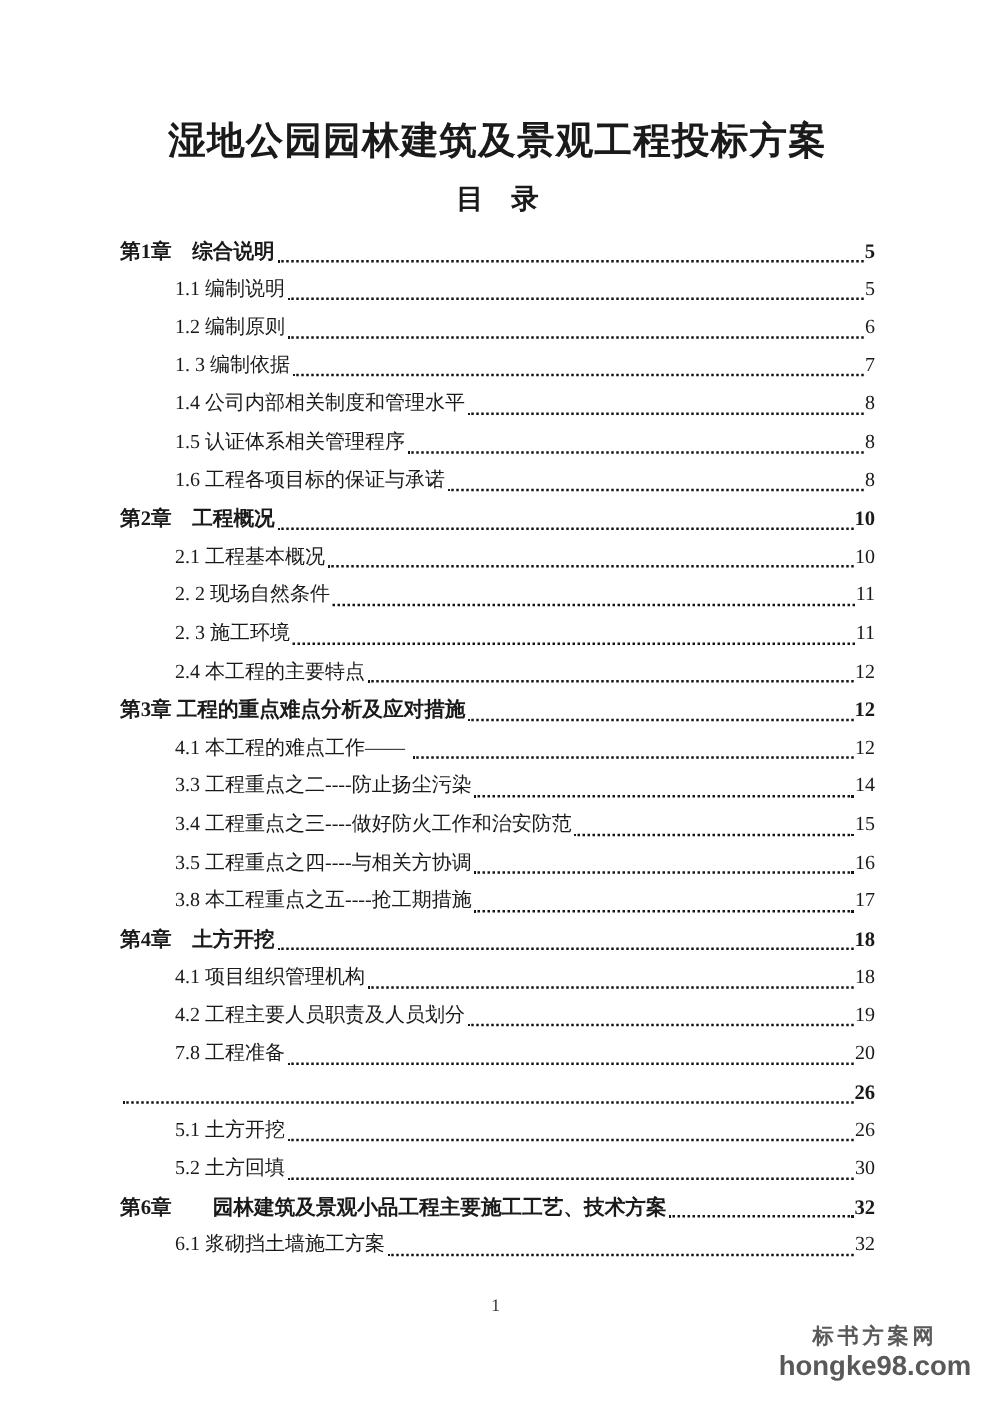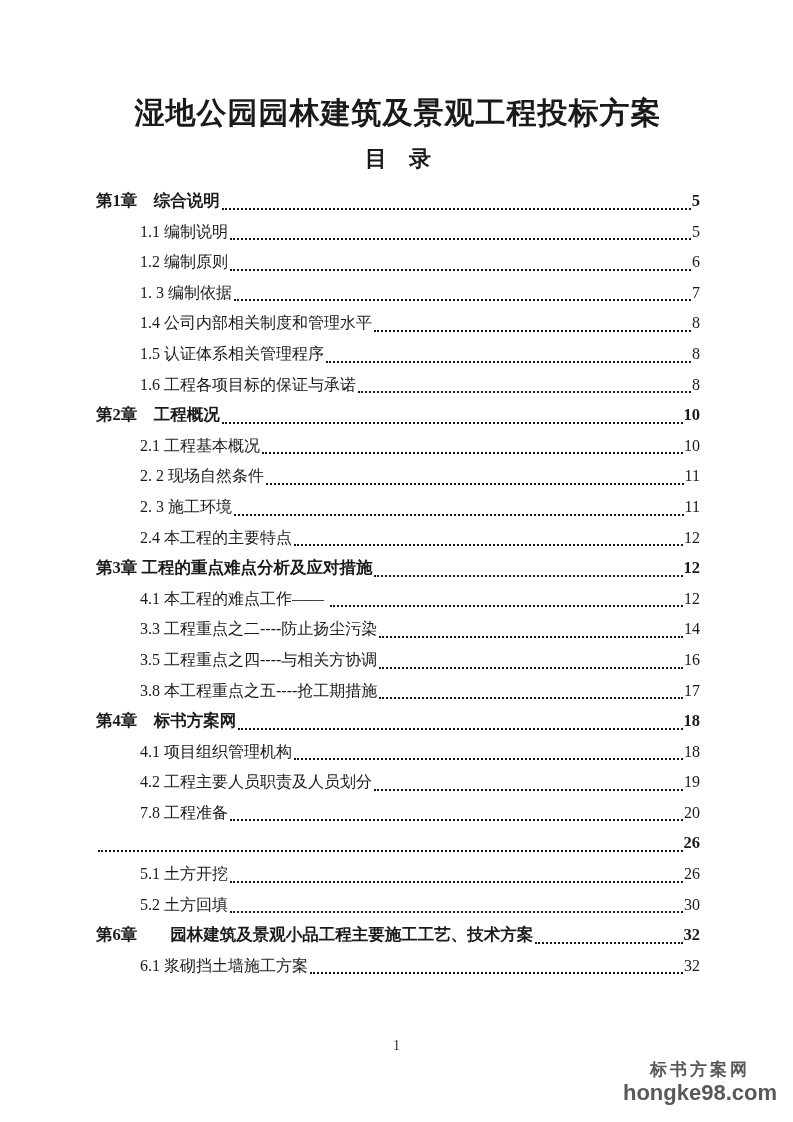--- a/index.html
+++ b/index.html
@@ -192,31 +192,36 @@
         <span class="toc-label">4.1 本工程的难点工作—— </span>
         <span class="toc-dots"></span>
         <span class="toc-page">12</span>
       </div>
       <div class="toc-row sub">
         <span class="toc-label">3.3 工程重点之二----防止扬尘污染</span>
         <span class="toc-dots"></span>
         <span class="toc-page">14</span>
       </div>
       <div class="toc-row sub">
+        <span class="toc-label">3.4 工程重点之三----做好防火工作和治安防范</span>
+        <span class="toc-dots"></span>
+        <span class="toc-page">15</span>
+      </div>
+      <div class="toc-row sub">
         <span class="toc-label">3.5 工程重点之四----与相关方协调</span>
         <span class="toc-dots"></span>
         <span class="toc-page">16</span>
       </div>
       <div class="toc-row sub">
         <span class="toc-label">3.8 本工程重点之五----抢工期措施</span>
         <span class="toc-dots"></span>
         <span class="toc-page">17</span>
       </div>
       <div class="toc-row chapter">
-        <span class="toc-label">第4章　标书方案网</span>
+        <span class="toc-label">第4章　土方开挖</span>
         <span class="toc-dots"></span>
         <span class="toc-page">18</span>
       </div>
       <div class="toc-row sub">
         <span class="toc-label">4.1 项目组织管理机构</span>
         <span class="toc-dots"></span>
         <span class="toc-page">18</span>
       </div>
       <div class="toc-row sub">
         <span class="toc-label">4.2 工程主要人员职责及人员划分</span>

